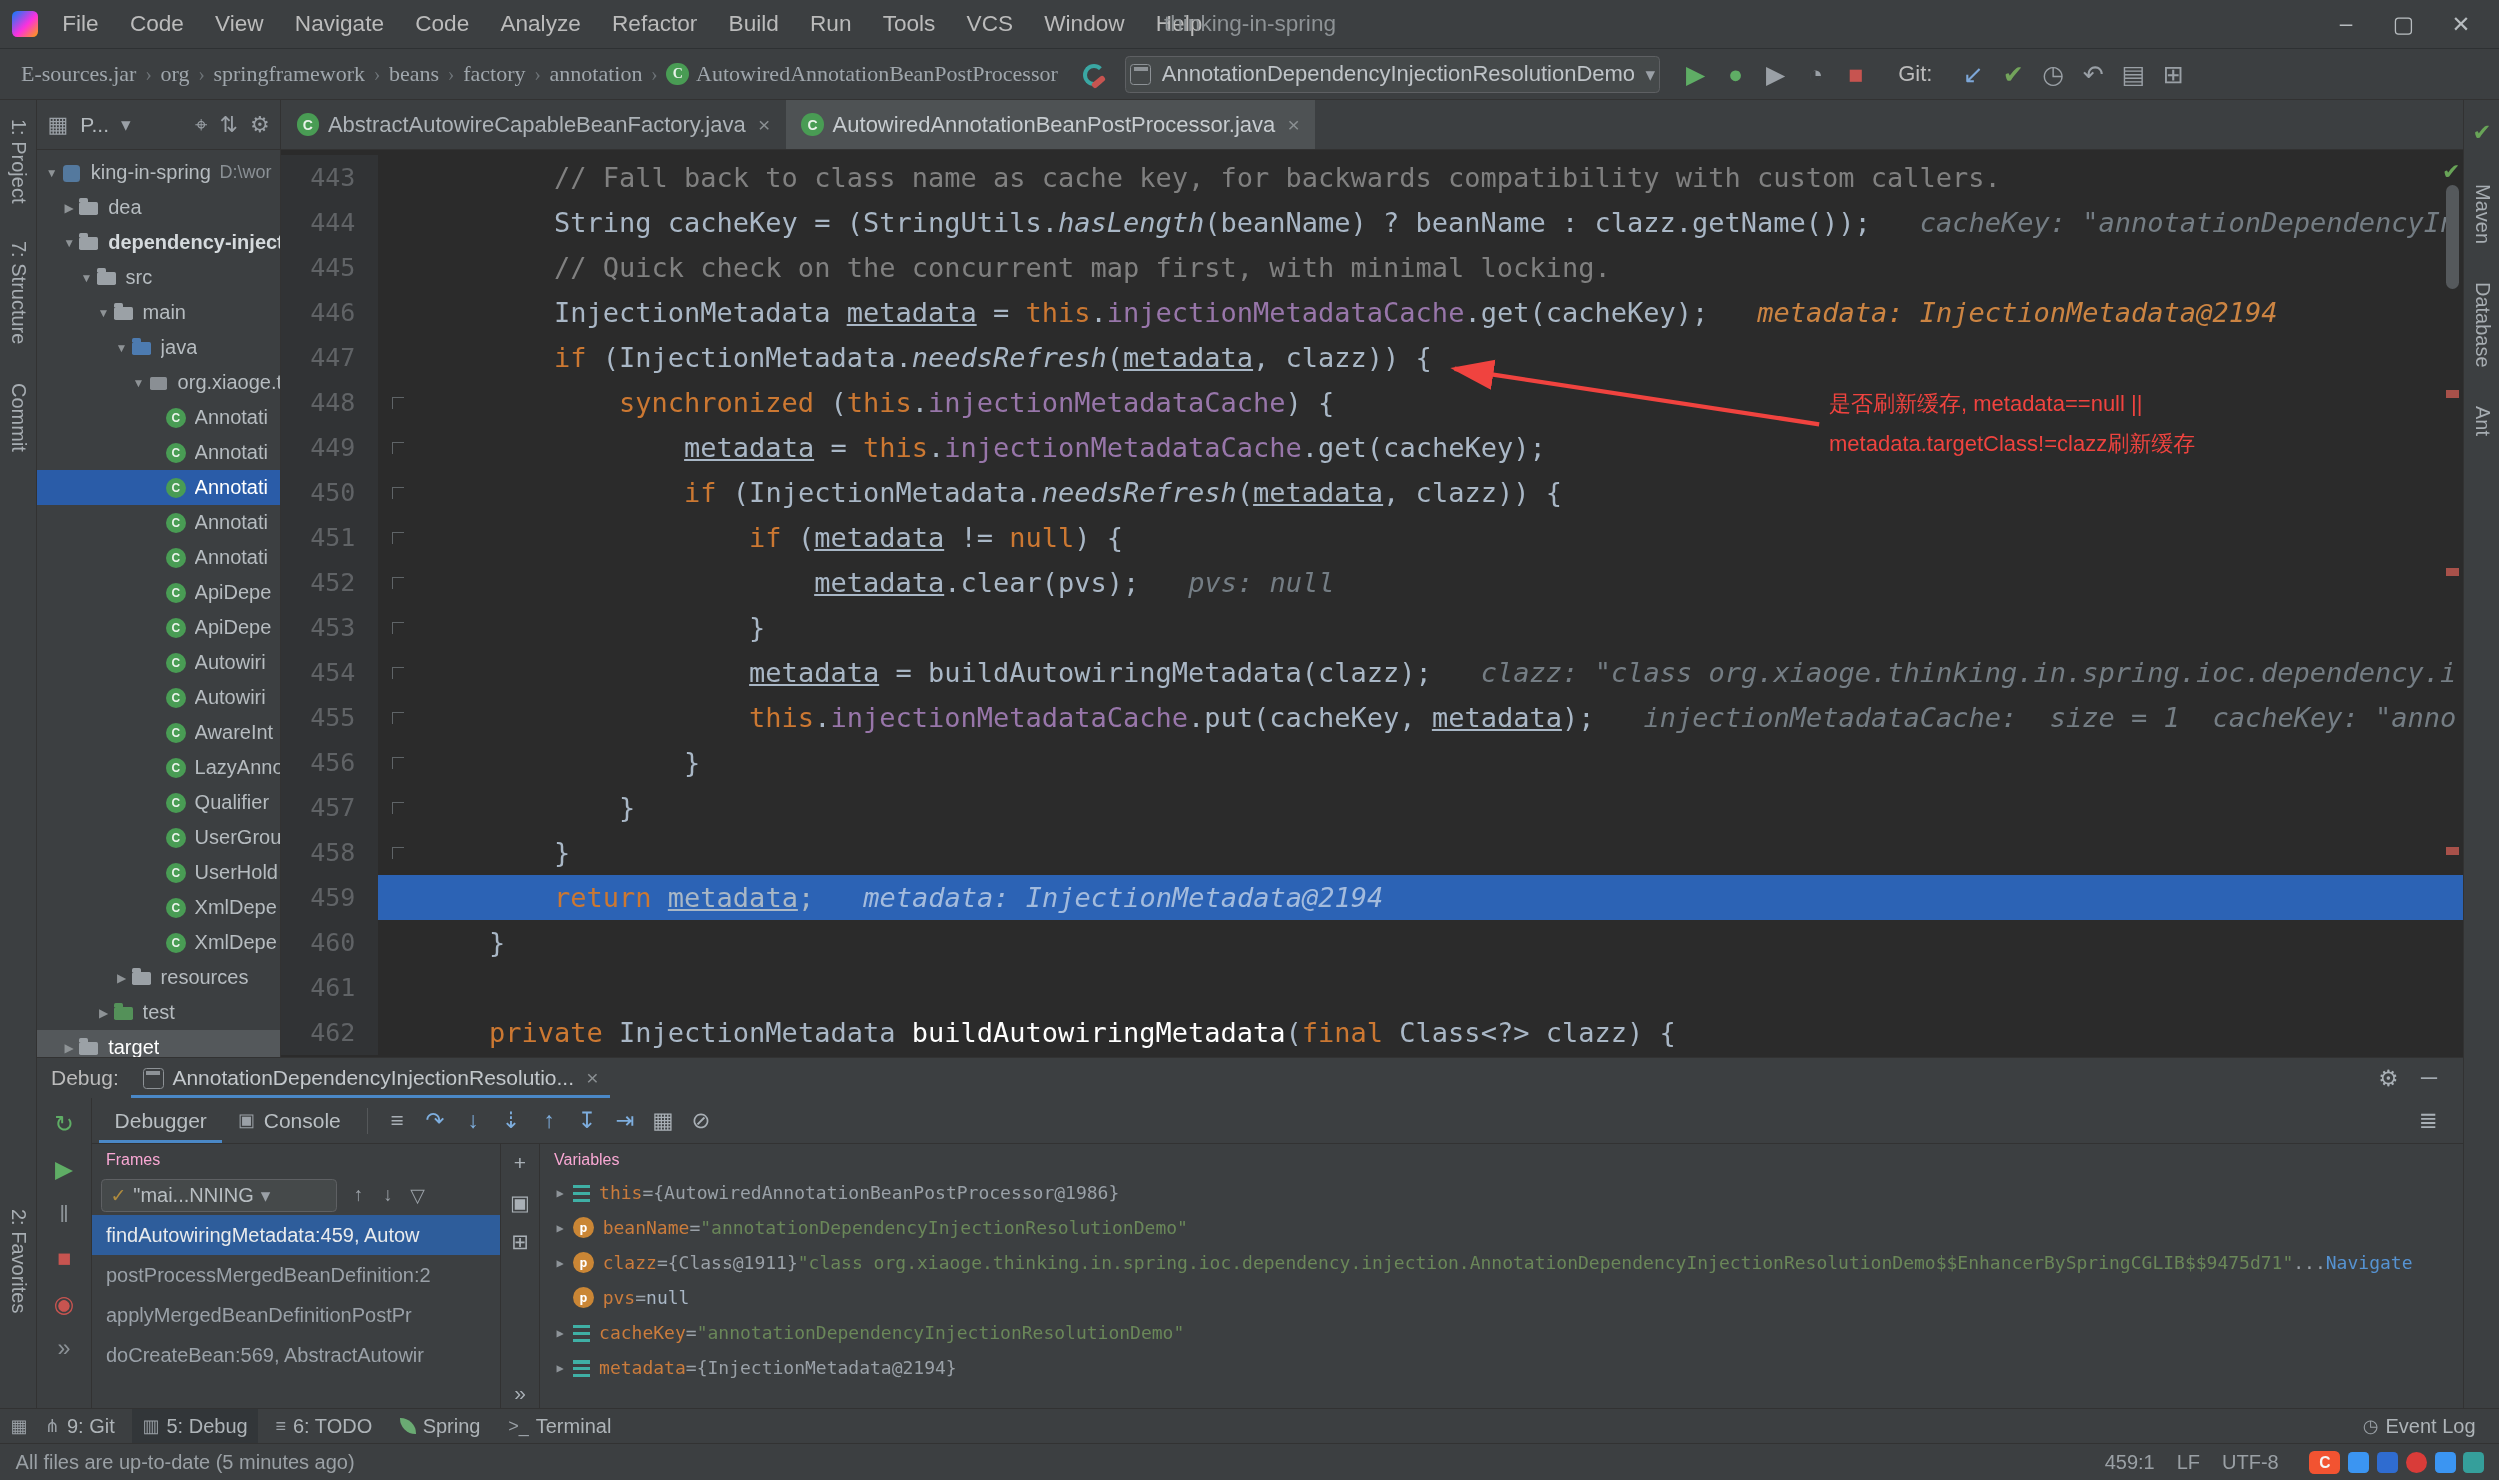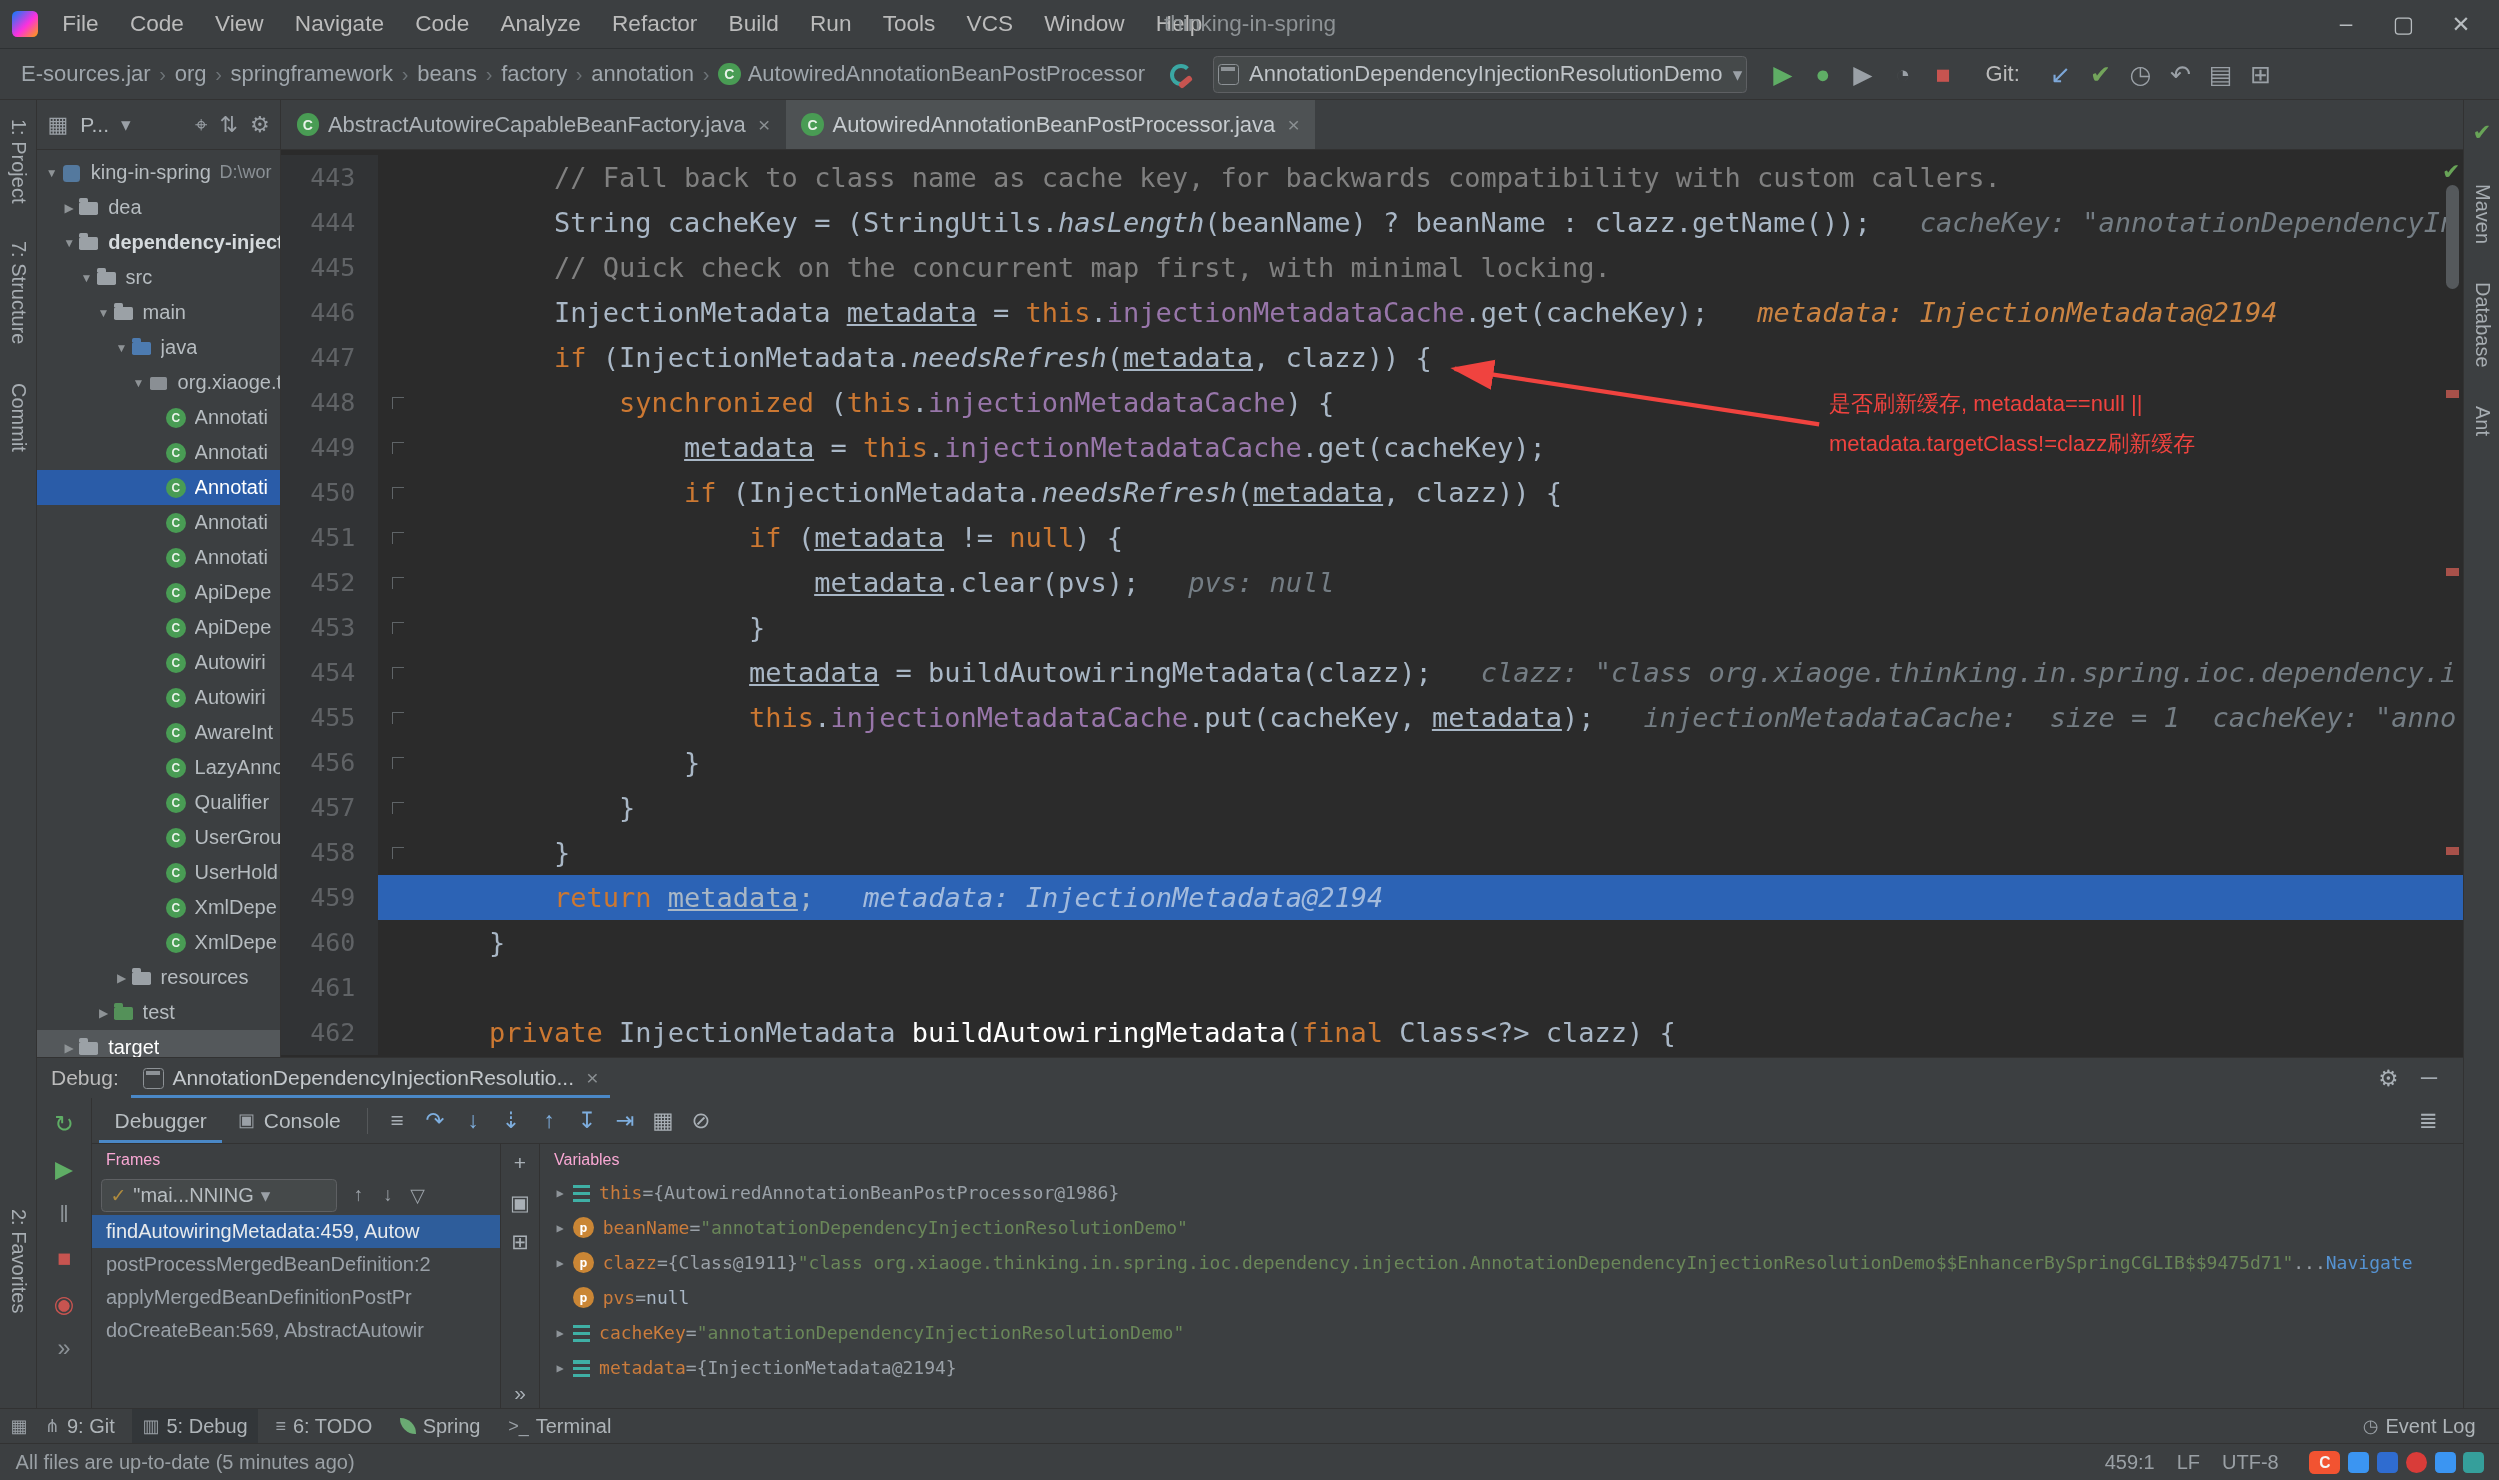--- a/index.html
+++ b/index.html
@@ -13,21 +13,21 @@
     background:linear-gradient(135deg,#087cfa 0%,#fc31dd 55%,#fca108 100%);}
   .menu-items{display:flex;align-items:center;}
   .mi{padding:0 15.6px;font-size:22.6px;color:#bbbbbb;line-height:48px;cursor:default;}
   .win-title{position:absolute;left:50%;transform:translateX(-50%);font-size:22.6px;color:#8d9295;}
   .win-controls{margin-left:auto;display:flex;align-items:center;gap:3.5px;}
   .wc{width:54px;text-align:center;font-size:22.6px;color:#b7bcbf;}
 
   
   .toolbar{height:50px;flex:0 0 auto;display:flex;align-items:center;
     border-bottom:0.9px solid #323232;padding:0 8.7px 0 21px;background:#3c3f41;}
-  .breadcrumbs{display:flex;align-items:center;gap:8.7px;font-size:22px;color:#9fa6ac;}
+  .breadcrumbs{display:flex;align-items:center;gap:8.7px;font-size:22px;color:#9fa6ac;font-family:Liberation Serif, serif;}
   .bc-sep{color:#6e7478;font-size:20px;}
   .bc-item{white-space:nowrap;}
   .bc-last{display:flex;align-items:center;gap:7px;}
   .cls-icon{width:22.6px;height:22.6px;border-radius:50%;background:#499C54;color:#e8f2e9;
     font-size:14px;font-weight:bold;display:inline-flex;align-items:center;justify-content:center;flex:0 0 auto;}
   .wrench{width:26px;height:26px;margin:0 19px 0 22.6px;position:relative;flex:0 0 auto;}
   .wrench:before{content:"";position:absolute;left:2.6px;top:2.6px;width:14px;height:14px;
     border:4.3px solid #3aa7a3;border-radius:50%;border-right-color:transparent;}
   .wrench:after{content:"";position:absolute;right:0.9px;bottom:1.7px;width:14.8px;height:6px;
     background:#c75450;border-radius:2.6px;transform:rotate(-40deg);}
@@ -125,21 +125,21 @@
   .dtb-right{margin-left:auto;display:flex;padding-right:8.7px;}
   .dbody{flex:1 1 auto;display:flex;min-height:0;}
   .frames{width:408px;flex:0 0 auto;border-right:0.9px solid #323232;display:flex;flex-direction:column;overflow:hidden;}
   .phdr{height:31px;line-height:31px;padding-left:14px;font-size:16px;color:#f9a8d4;flex:0 0 auto;}
   .threadrow{height:40px;flex:0 0 auto;display:flex;align-items:center;gap:7px;padding:0 8.7px;}
   .threadbox{width:236px;height:33px;display:flex;align-items:center;gap:7px;padding:0 8.7px;
     background:#45494a;border:0.9px solid #5e6063;border-radius:4.3px;font-size:20px;color:#b8bec2;overflow:hidden;box-sizing:border-box;}
   .tcheck{color:#b08c3e;font-size:19px;}
   .fsmall{width:29.5px;text-align:center;font-size:19px;color:#9aa0a6;}
   .frames-list{flex:1 1 auto;overflow:hidden;}
-  .frow{height:33px;display:flex;align-items:center;padding-left:14px;font-size:20px;color:#9aa1a8;white-space:nowrap;overflow:hidden;}
+  .frow{height:40px;display:flex;align-items:center;padding-left:14px;font-size:20px;color:#9aa1a8;white-space:nowrap;overflow:hidden;}
   .frow.fsel{background:#2e5d9b;color:#e8eaec;}
   .watchstrip{width:38px;flex:0 0 auto;border-right:0.9px solid #323232;display:flex;flex-direction:column;
     align-items:center;padding:7px 0;gap:15.6px;font-size:21px;color:#a9b0b6;}
   .ws-push{margin-top:auto;}
   .vars{flex:1 1 auto;display:flex;flex-direction:column;overflow:hidden;}
   .vrow{height:35px;display:flex;align-items:center;padding-left:7px;
     font-family:"DejaVu Sans Mono",monospace;font-size:18px;white-space:nowrap;overflow:hidden;}
   .vchev{width:26px;flex:0 0 auto;text-align:center;font-size:12px;color:#8e9499;}
   .vic{width:21px;height:21px;flex:0 0 auto;margin-right:8.7px;position:relative;}
   .vic.val{background:linear-gradient(#3fb0a5 0 3.5px,transparent 3.5px 7px,#3fb0a5 7px 10.4px,transparent 10.4px 14px,#3fb0a5 14px 17.4px);

